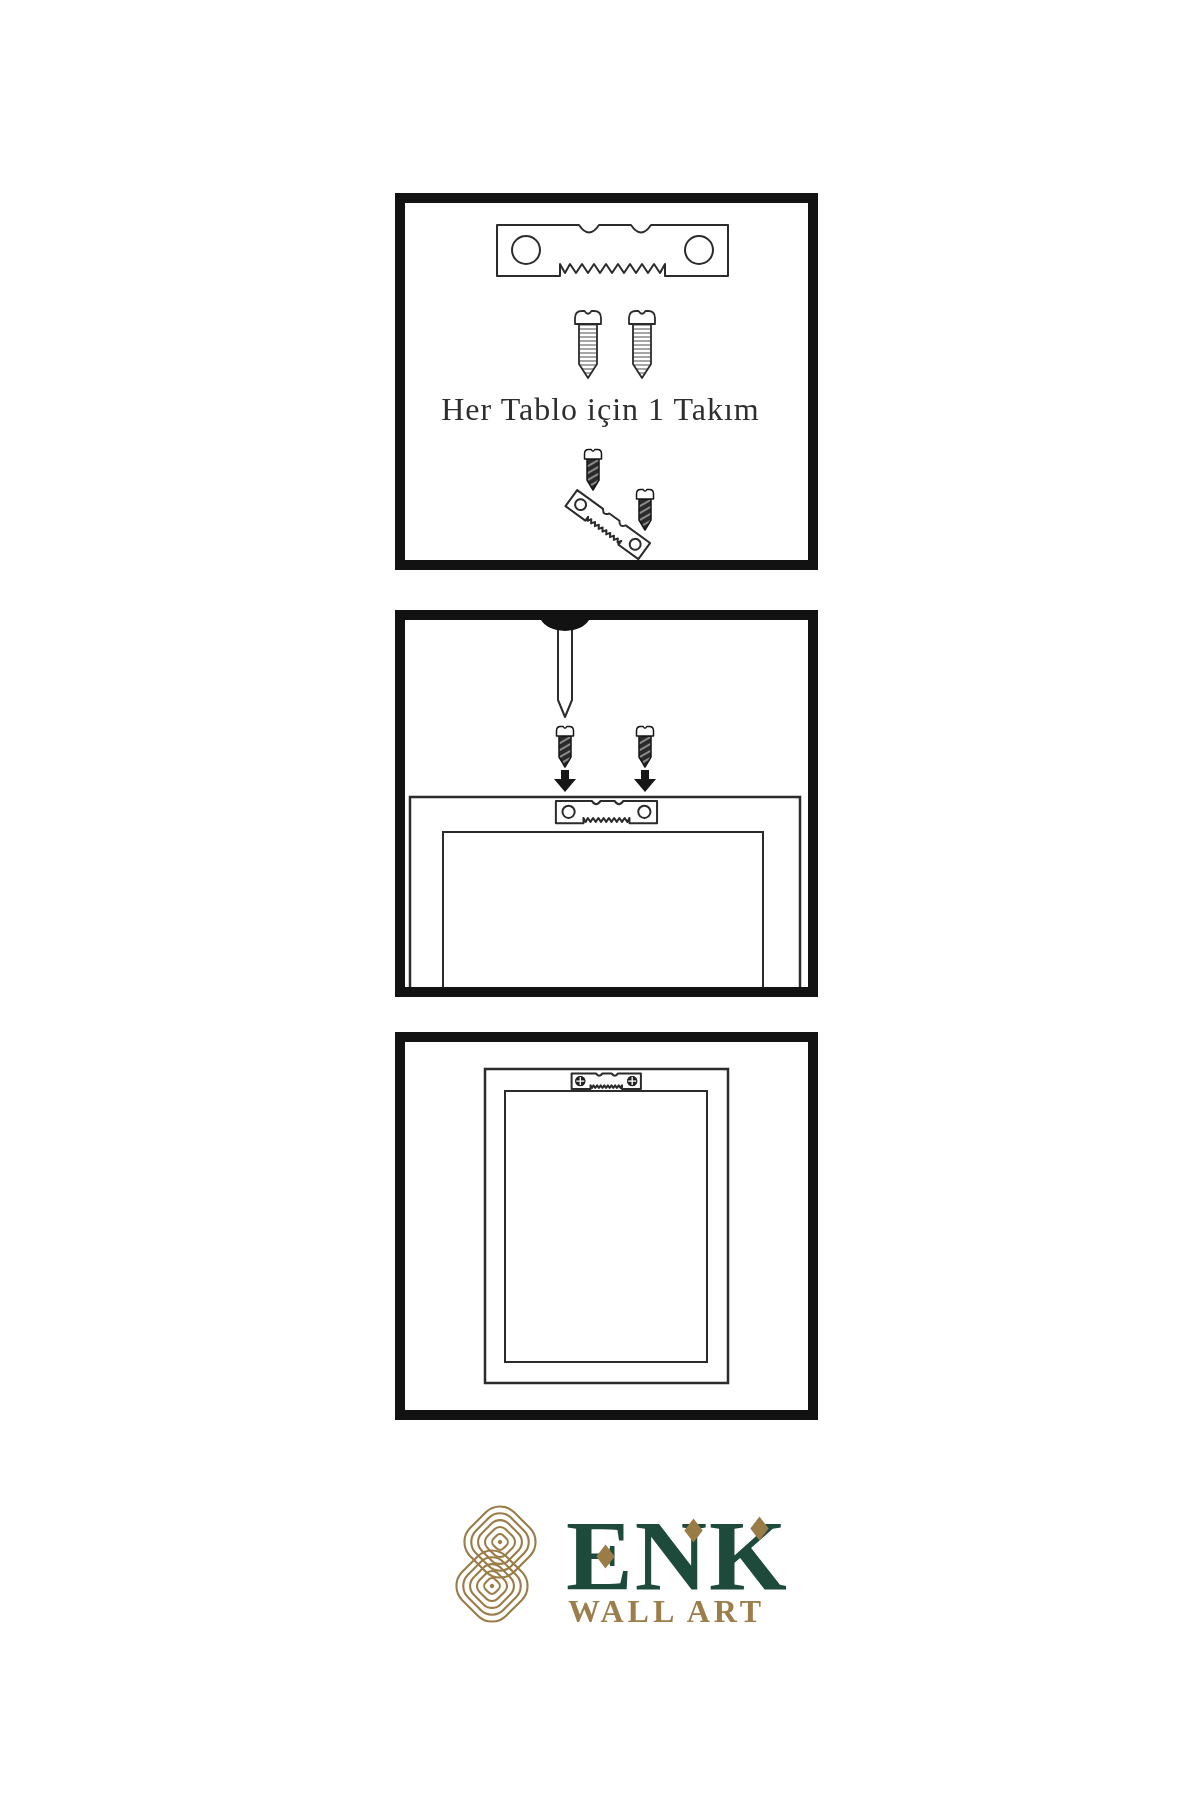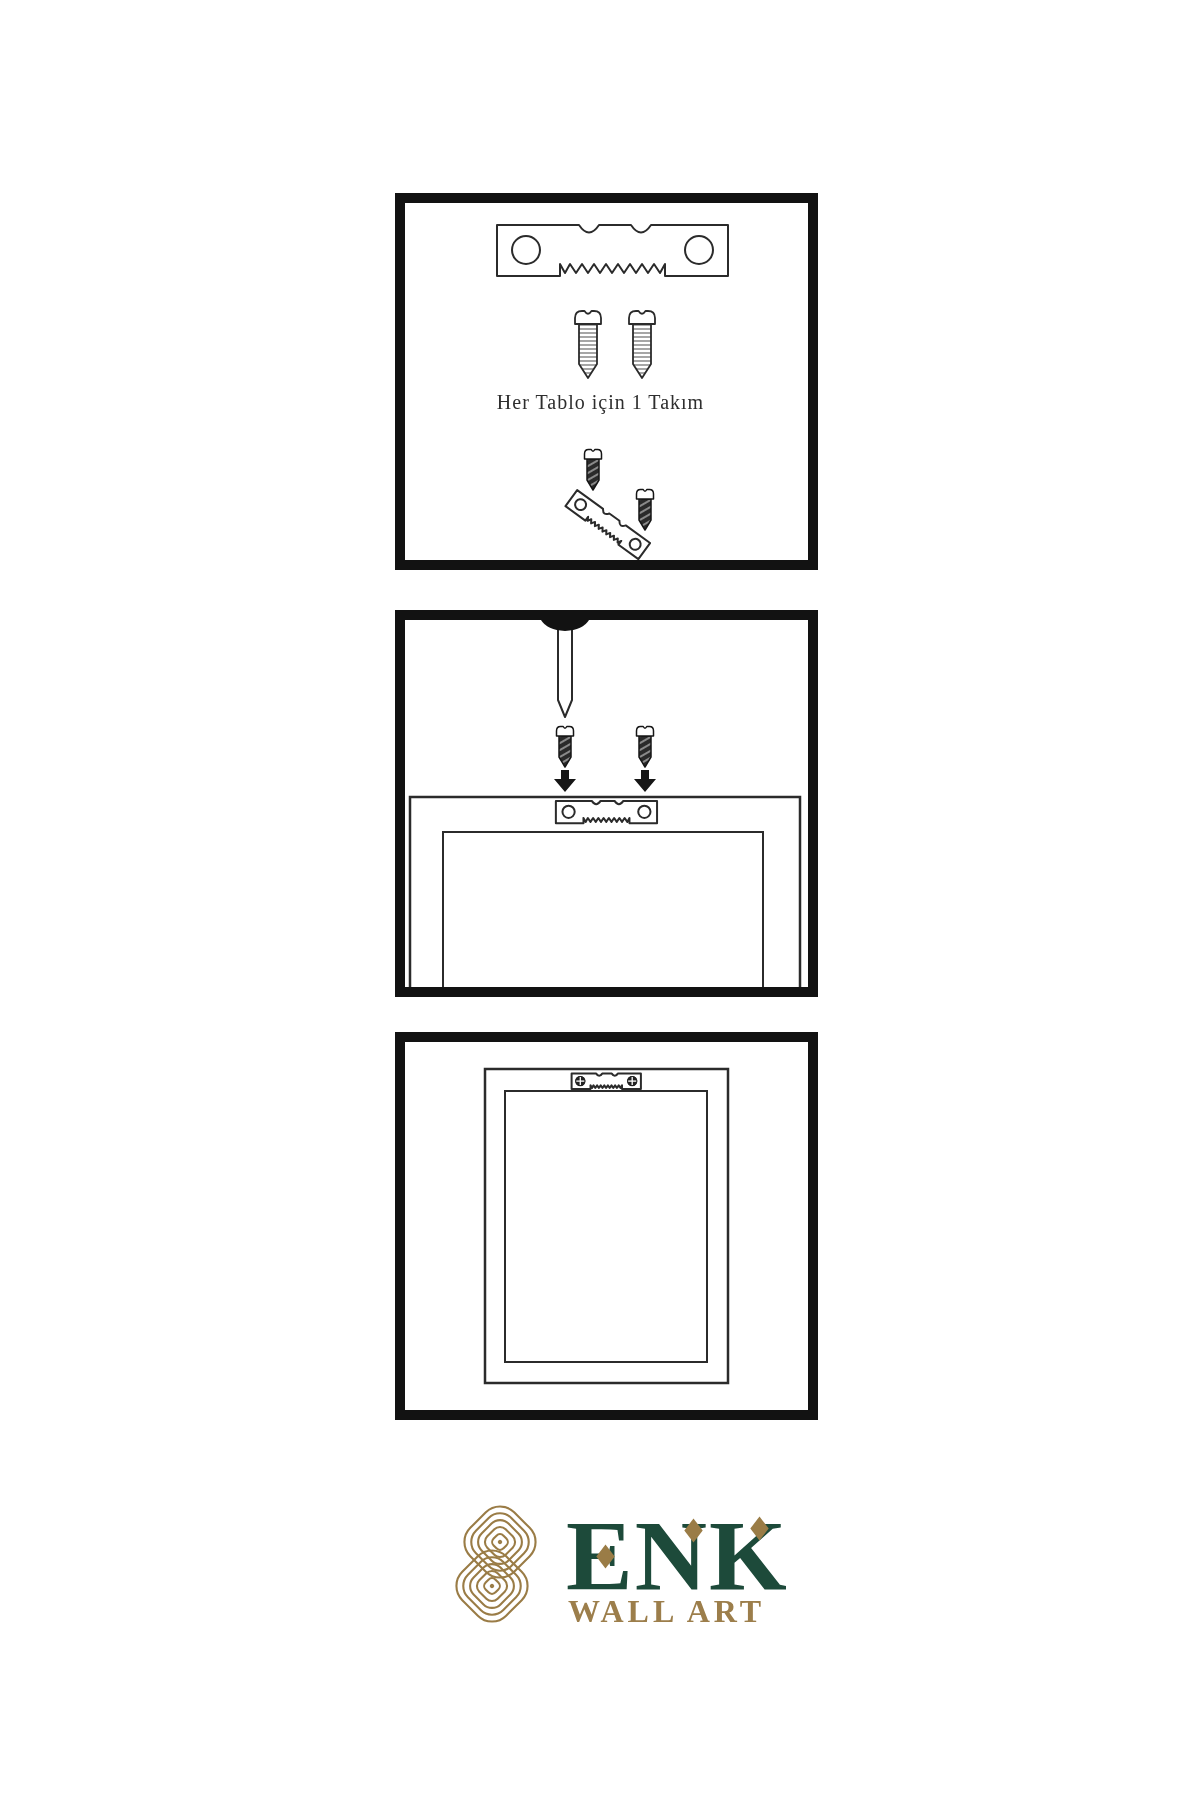--- a/index.html
+++ b/index.html
@@ -5,21 +5,21 @@
   html,body{margin:0;padding:0;background:#ffffff;}
   .sheet{position:relative;width:1200px;height:1800px;background:#ffffff;overflow:hidden;
          font-family:"Liberation Serif", serif;}
   .panel{position:absolute;left:395px;width:423px;border:10px solid #121212;
          background:#ffffff;box-sizing:border-box;}
   .panel svg{display:block;}
   .p1{top:193px;height:377px;}
   .p2{top:610px;height:387px;}
   .p3{top:1032px;height:388px;}
   .caption{position:absolute;left:0;right:12px;top:188px;text-align:center;
-           font-size:20px;font-weight:400;color:#2e2e2e;letter-spacing:1px;}
+           font-size:32px;font-weight:400;color:#2e2e2e;letter-spacing:1px;}
   .logo-emblem{position:absolute;left:437px;top:1496px;}
   .brand-name{position:absolute;left:566px;top:1506px;width:230px;
               font-size:100px;font-weight:700;line-height:1;color:#1d4a3a;letter-spacing:2px;}
   .brand-sub{position:absolute;left:568px;top:1593px;width:230px;
              font-size:32px;font-weight:700;color:#9c7e4b;letter-spacing:4px;}
   .dia{position:absolute;width:13px;height:13px;background:#9a7c46;
        transform:scale(1,1.3) rotate(45deg);}
   .d1{left:599px;top:1550px;}
   .d2{left:687px;top:1524px;}
   .d3{left:753px;top:1522px;}

